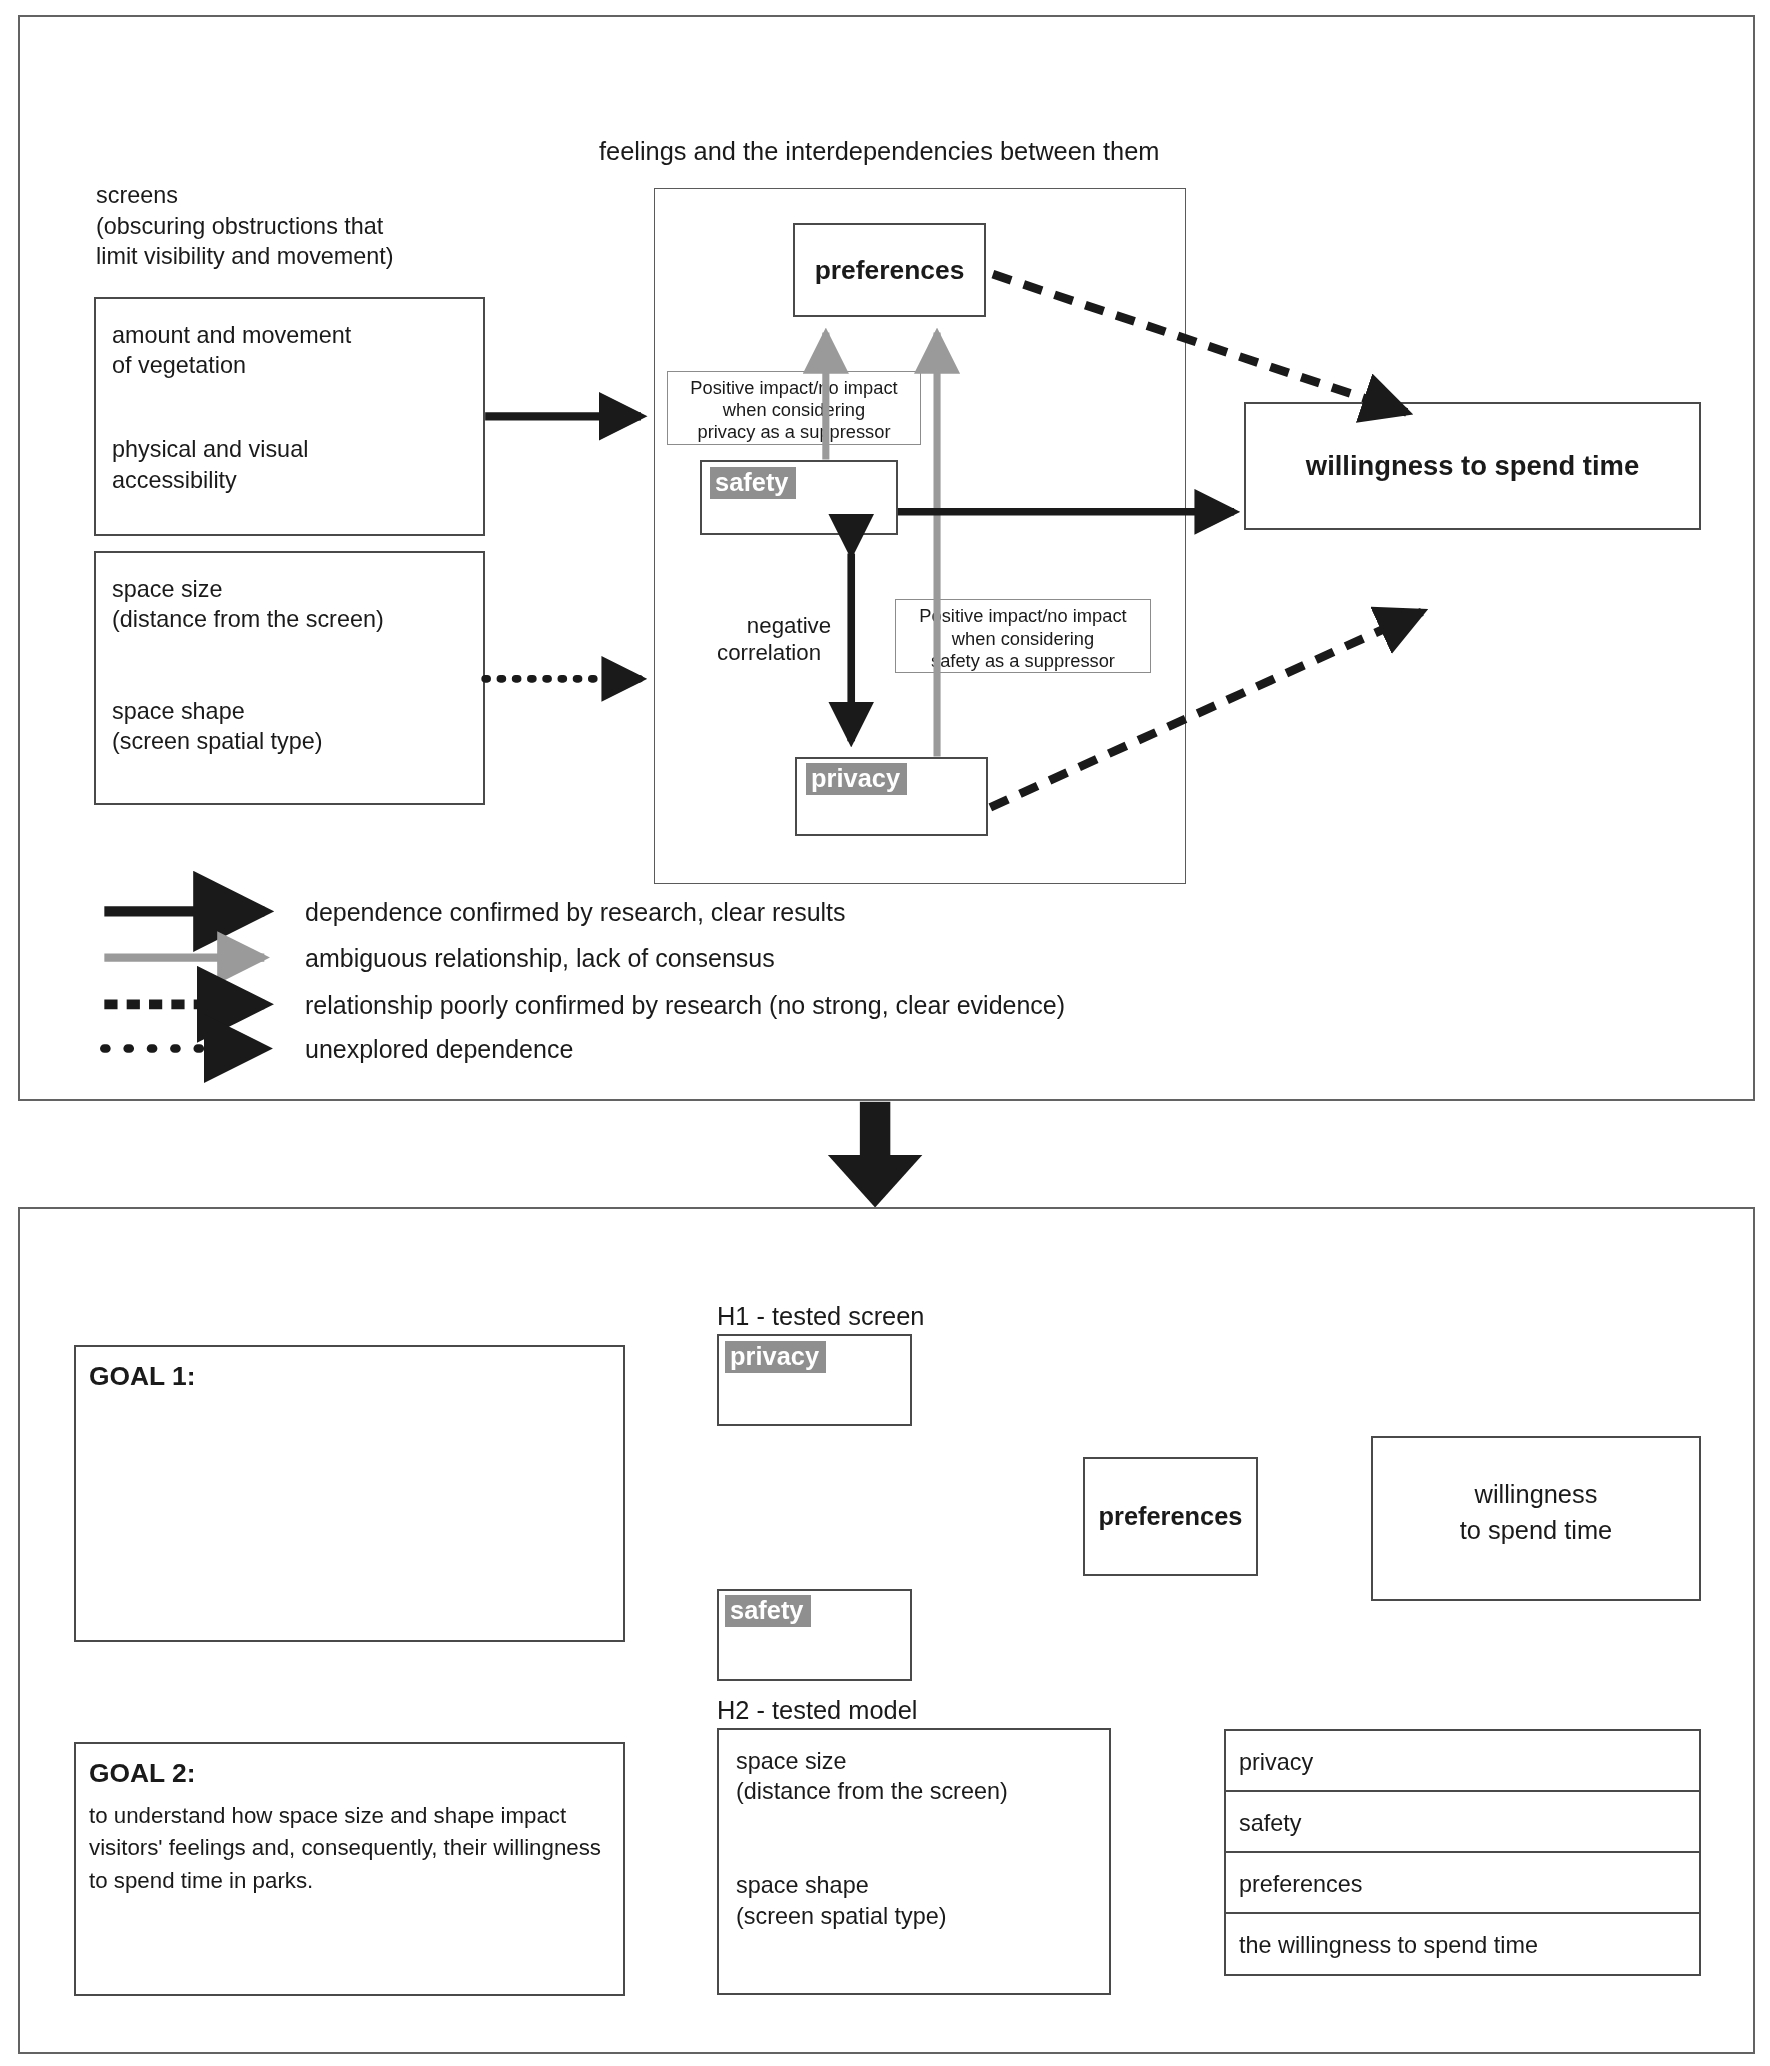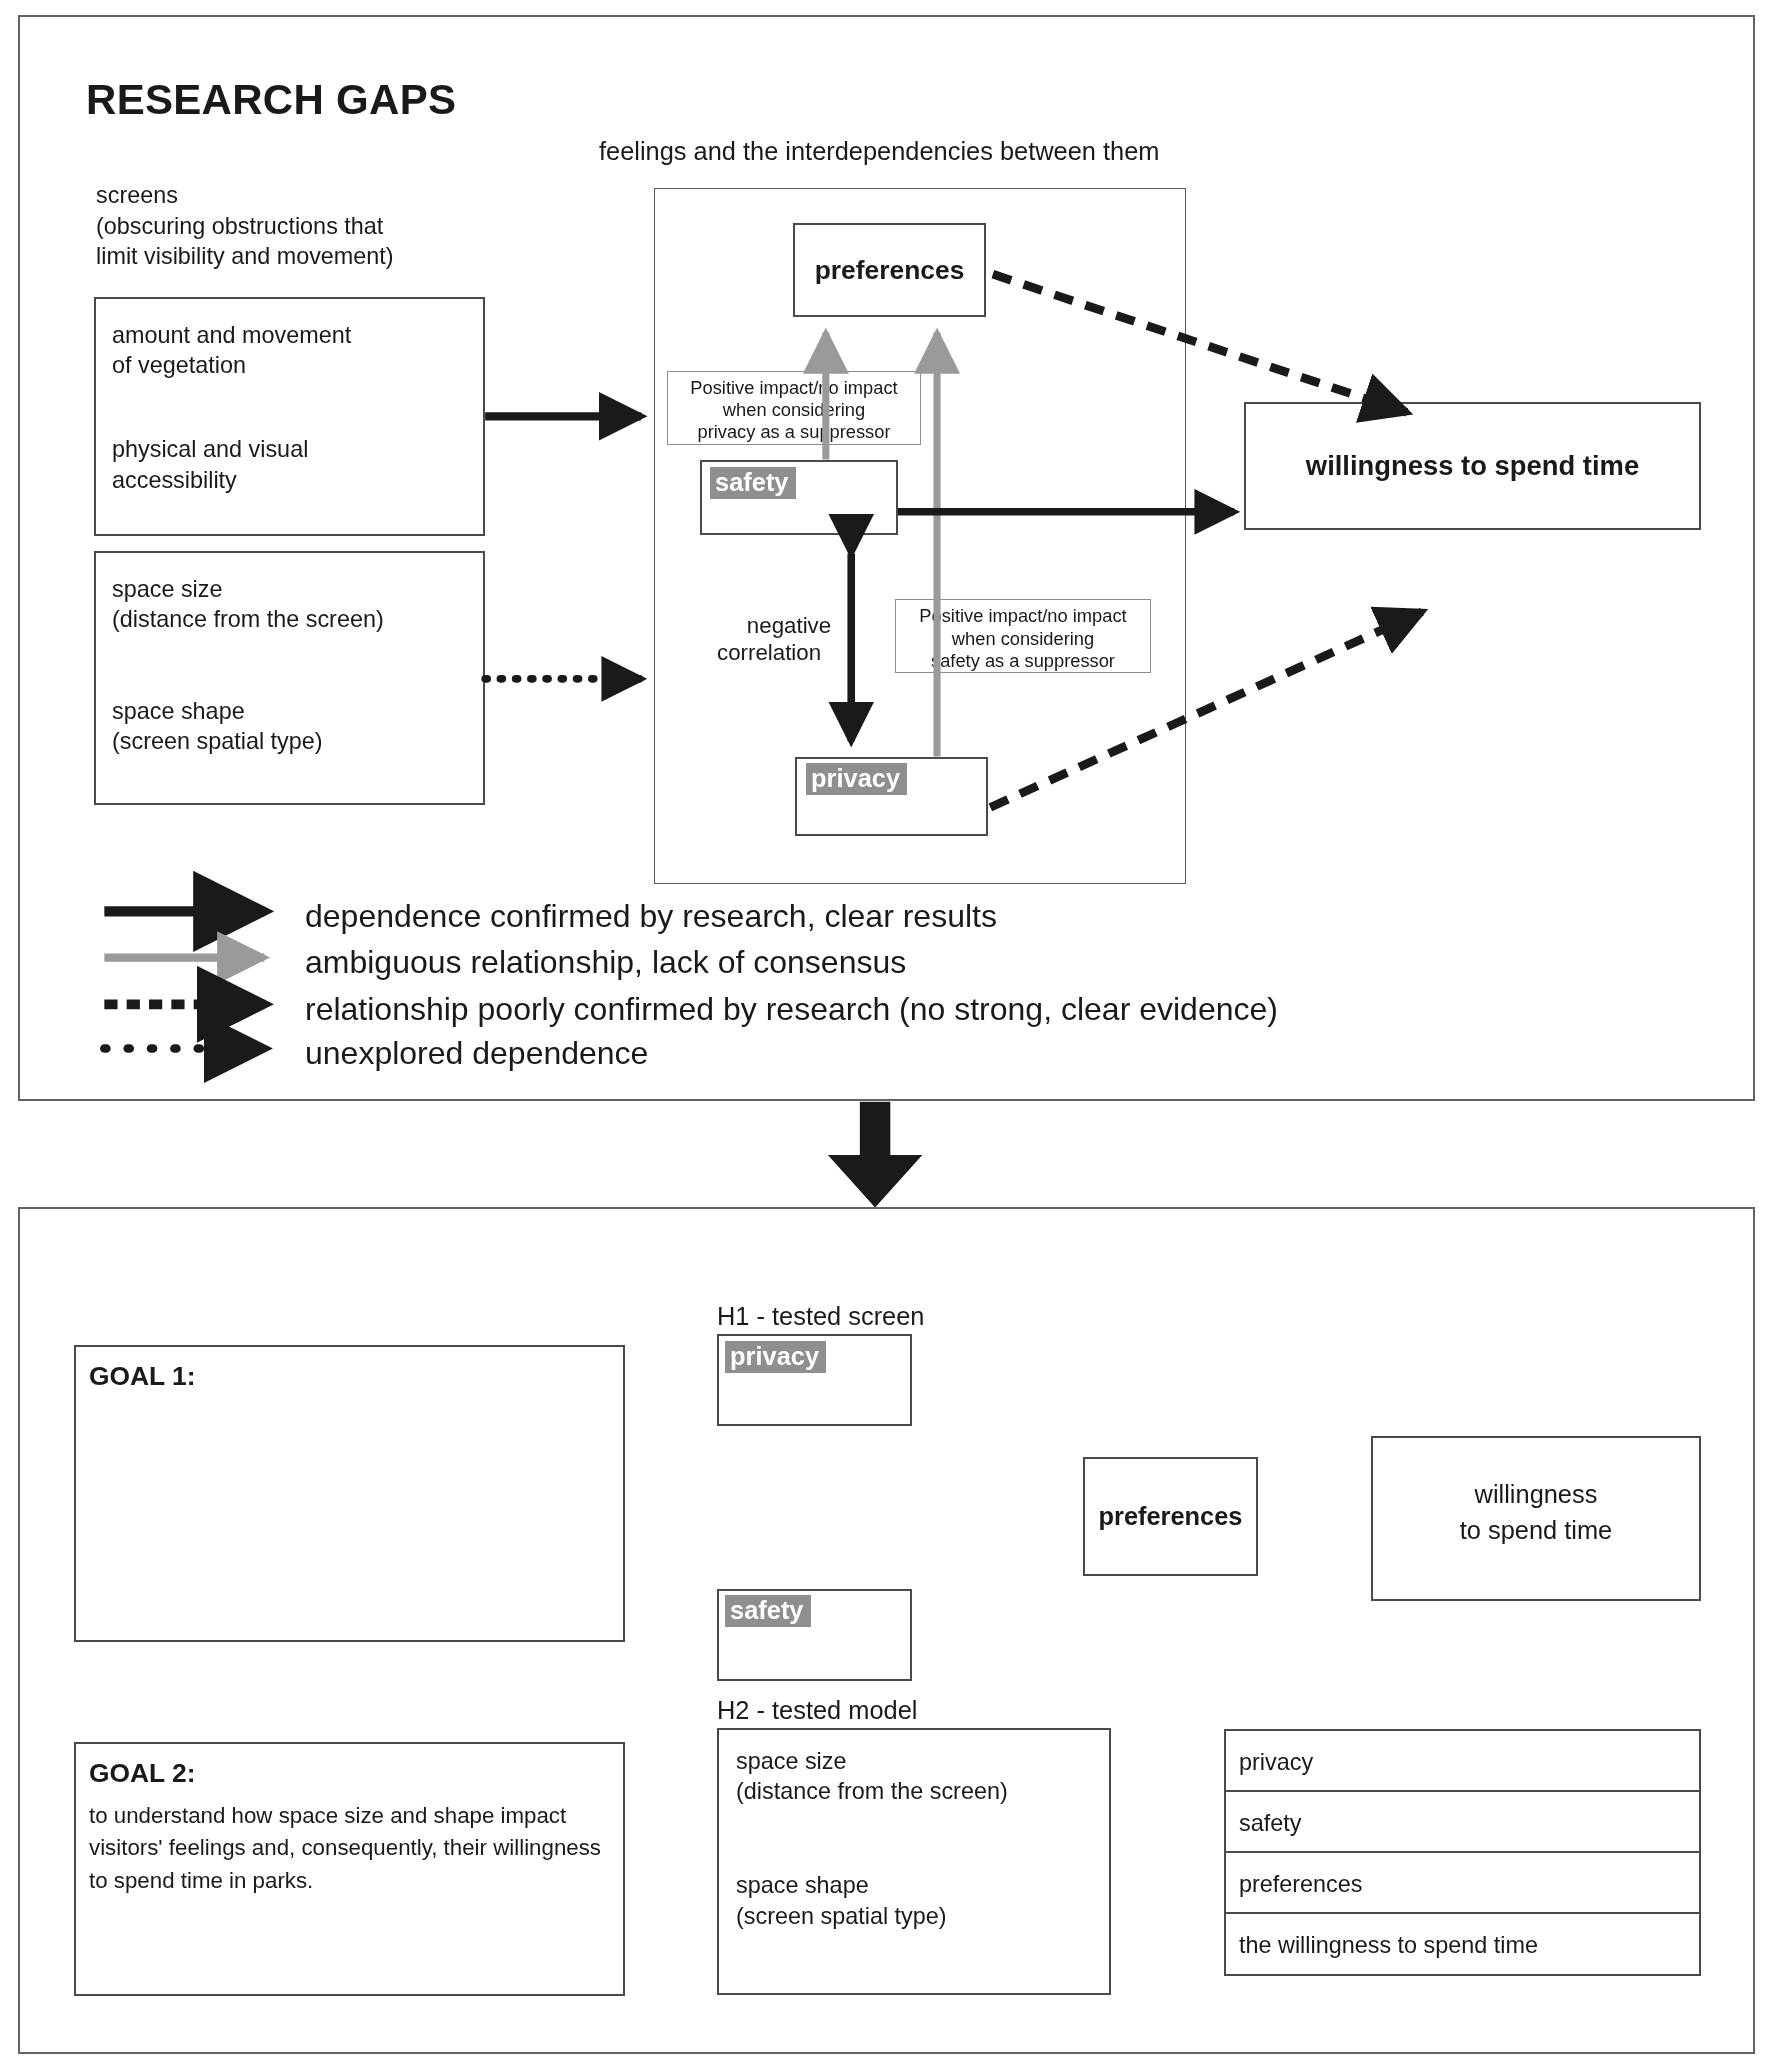--- a/index.html
+++ b/index.html
@@ -10,32 +10,31 @@
   .abs{position:absolute;}
   .panel{position:absolute;border:2.5px solid #636363;background:#fff;box-sizing:border-box;}
   .bx{position:absolute;border:2px solid #4a4a4a;background:#fff;box-sizing:border-box;}
   .bx-thin{position:absolute;border:1.5px solid #8c8c8c;background:#fff;box-sizing:border-box;}
   .ttl{font-weight:bold;letter-spacing:0.3px;}
   .hl{background:#8f8f8f;color:#fff;padding:1px 7.1px 2px 5.1px;display:inline-block;font-weight:bold;}
   .ctr{display:flex;align-items:center;justify-content:center;text-align:center;}
   .note{font-size:18.3px;line-height:1.18;text-align:center;}
   .lbl{font-size:22.3px;line-height:1.3;}
   .lbl2{font-size:23.4px;line-height:1.34;}
-  .legtxt{font-size:32px;line-height:1.2;}
+  .legtxt{font-size:25px;line-height:1.2;}
   .goaltxt{font-size:22.3px;line-height:1.45;}
 </style>
 </head>
 <body>
 
 <div id="root">
 
   <div class="panel" style="left:18px;top:15.2px;width:1737px;height:1086px;">
   </div>
 
-  <div class="abs ttl" style="left:86px;top:76px;font-size:42px;">RESEARCH GAPS</div>
 
   <div class="abs" style="left:599px;top:137px;font-size:25.4px;">feelings and the interdependencies between them</div>
 
   <div class="abs lbl2" style="left:96px;top:180px;">screens</div>
   <div class="abs lbl2" style="left:96px;top:211px;">(obscuring obstructions that</div>
   <div class="abs lbl2" style="left:96px;top:241px;">limit visibility and movement)</div>
 
   <div class="bx" style="left:94px;top:297px;width:391px;height:239px;"></div>
   <div class="abs lbl2" style="left:112px;top:320px;">amount and movement</div>
   <div class="abs lbl2" style="left:112px;top:350px;">of vegetation</div>

